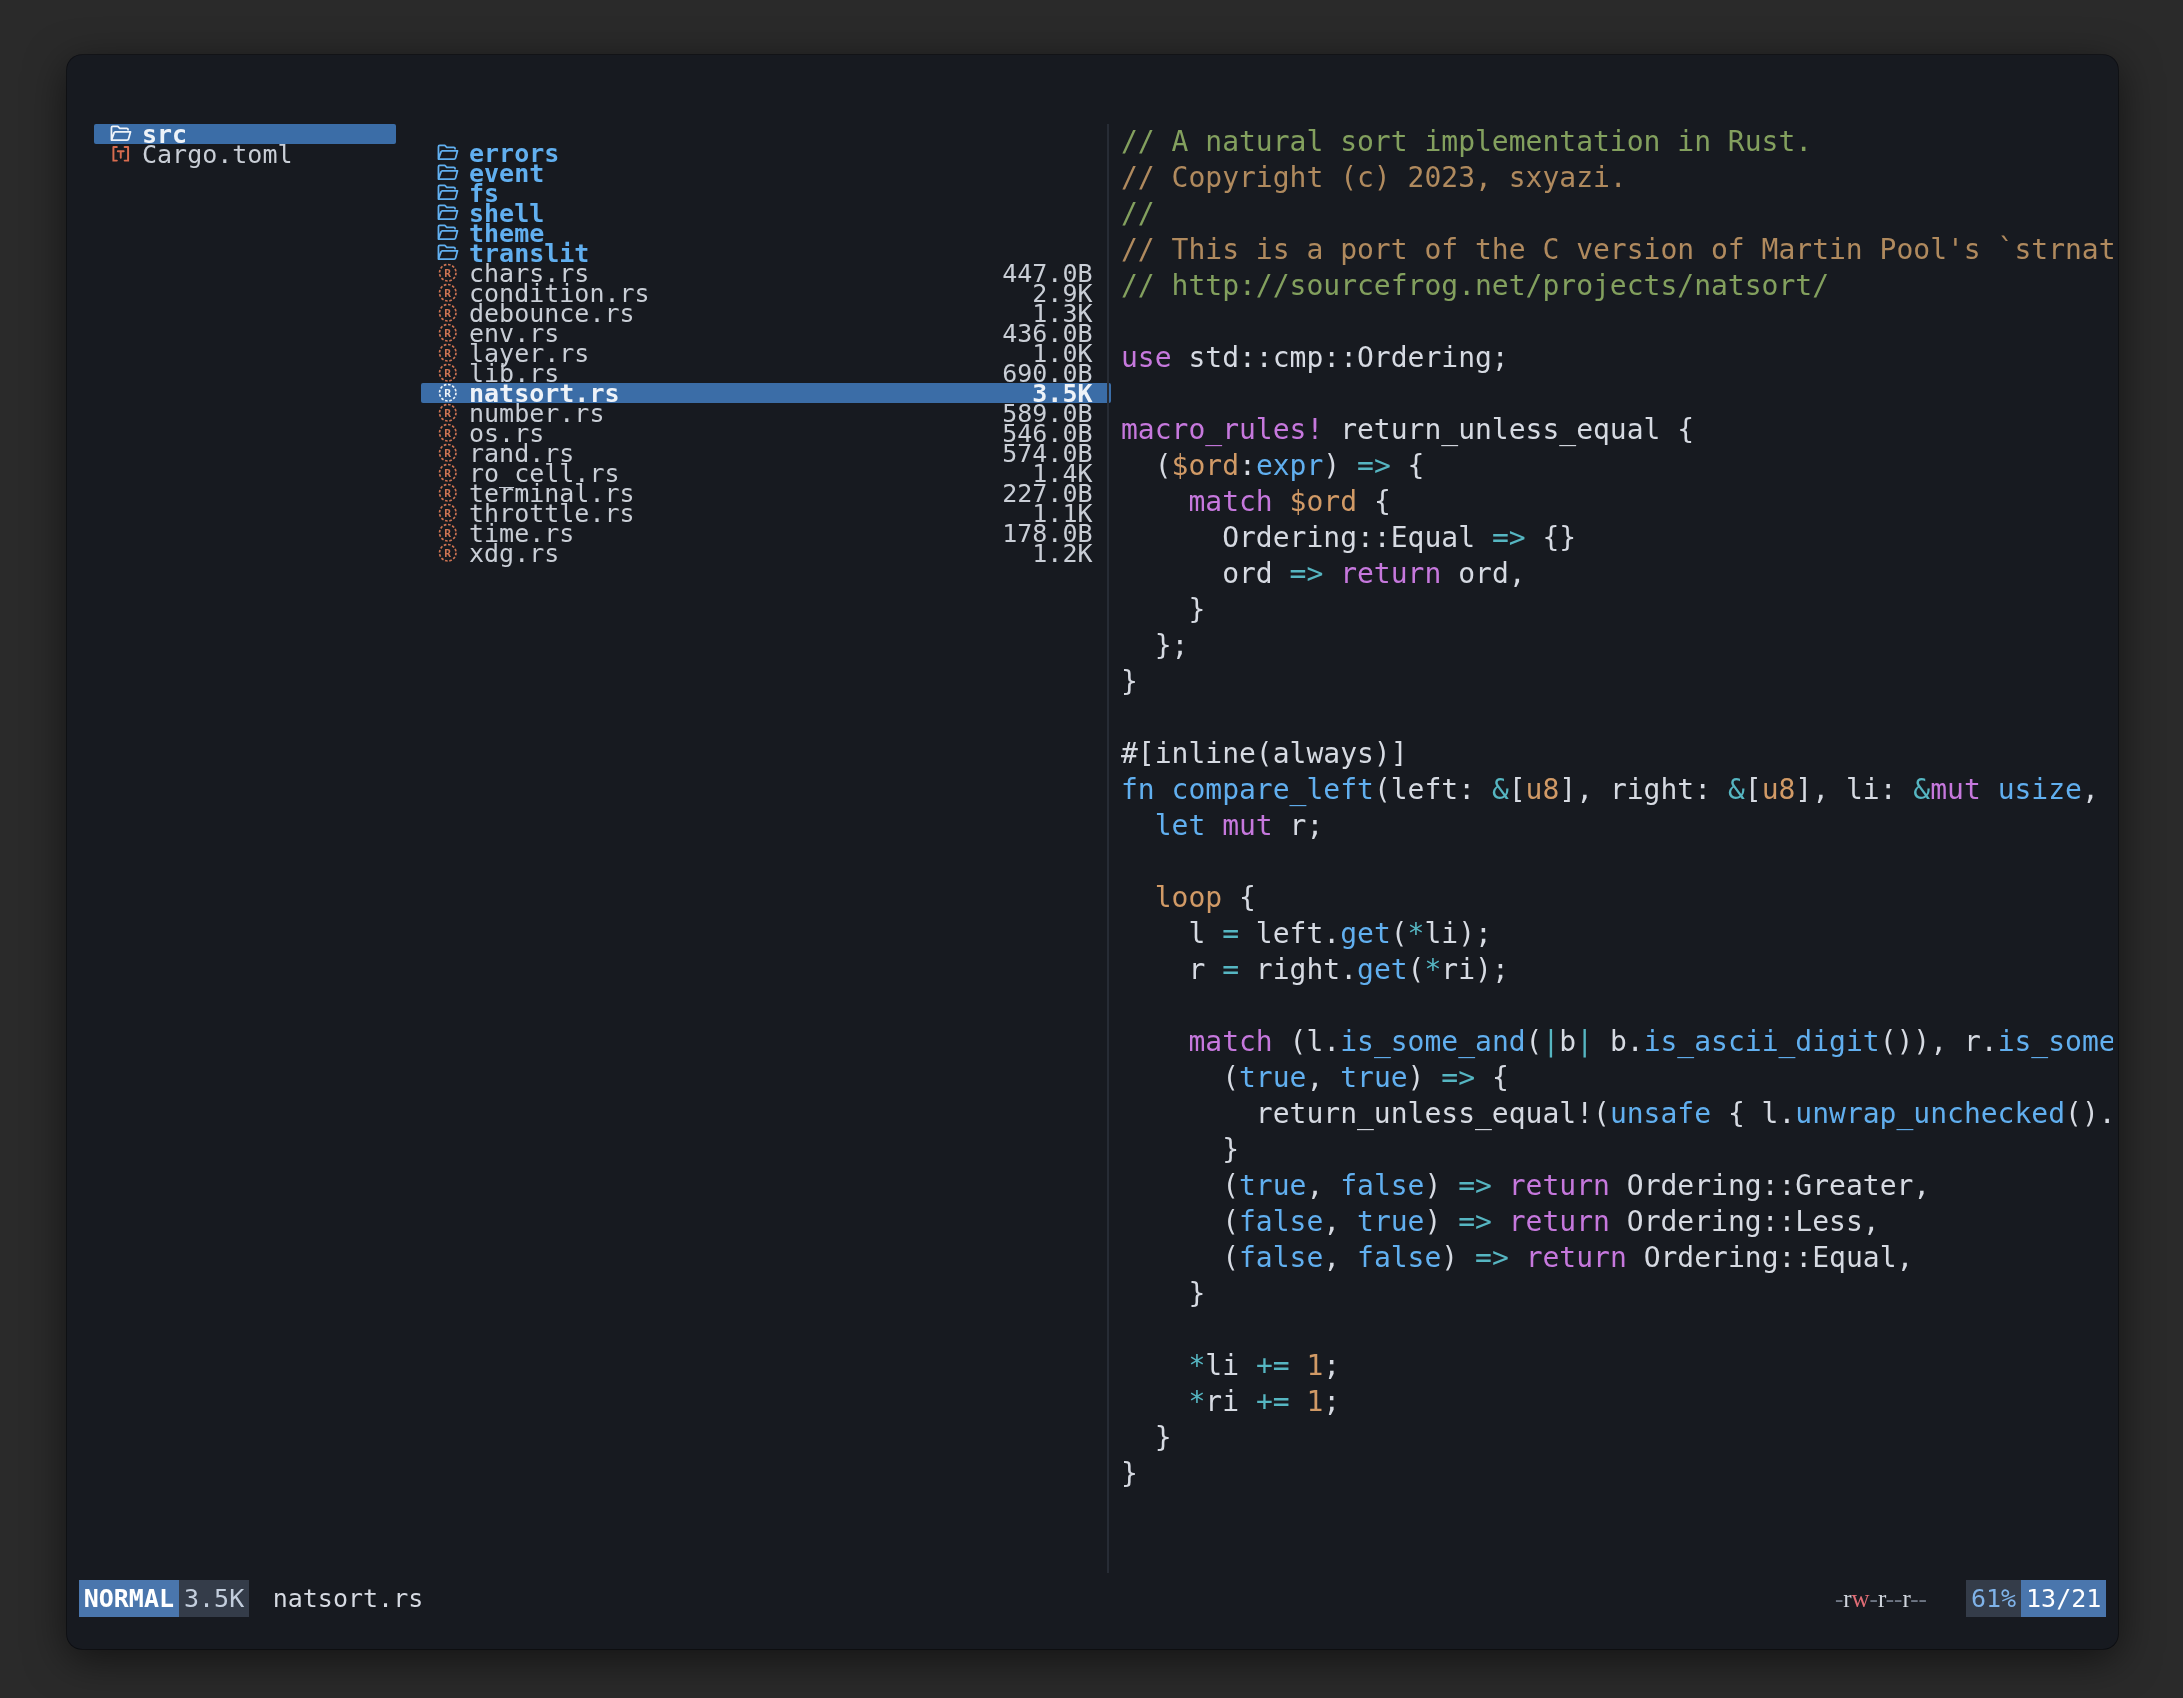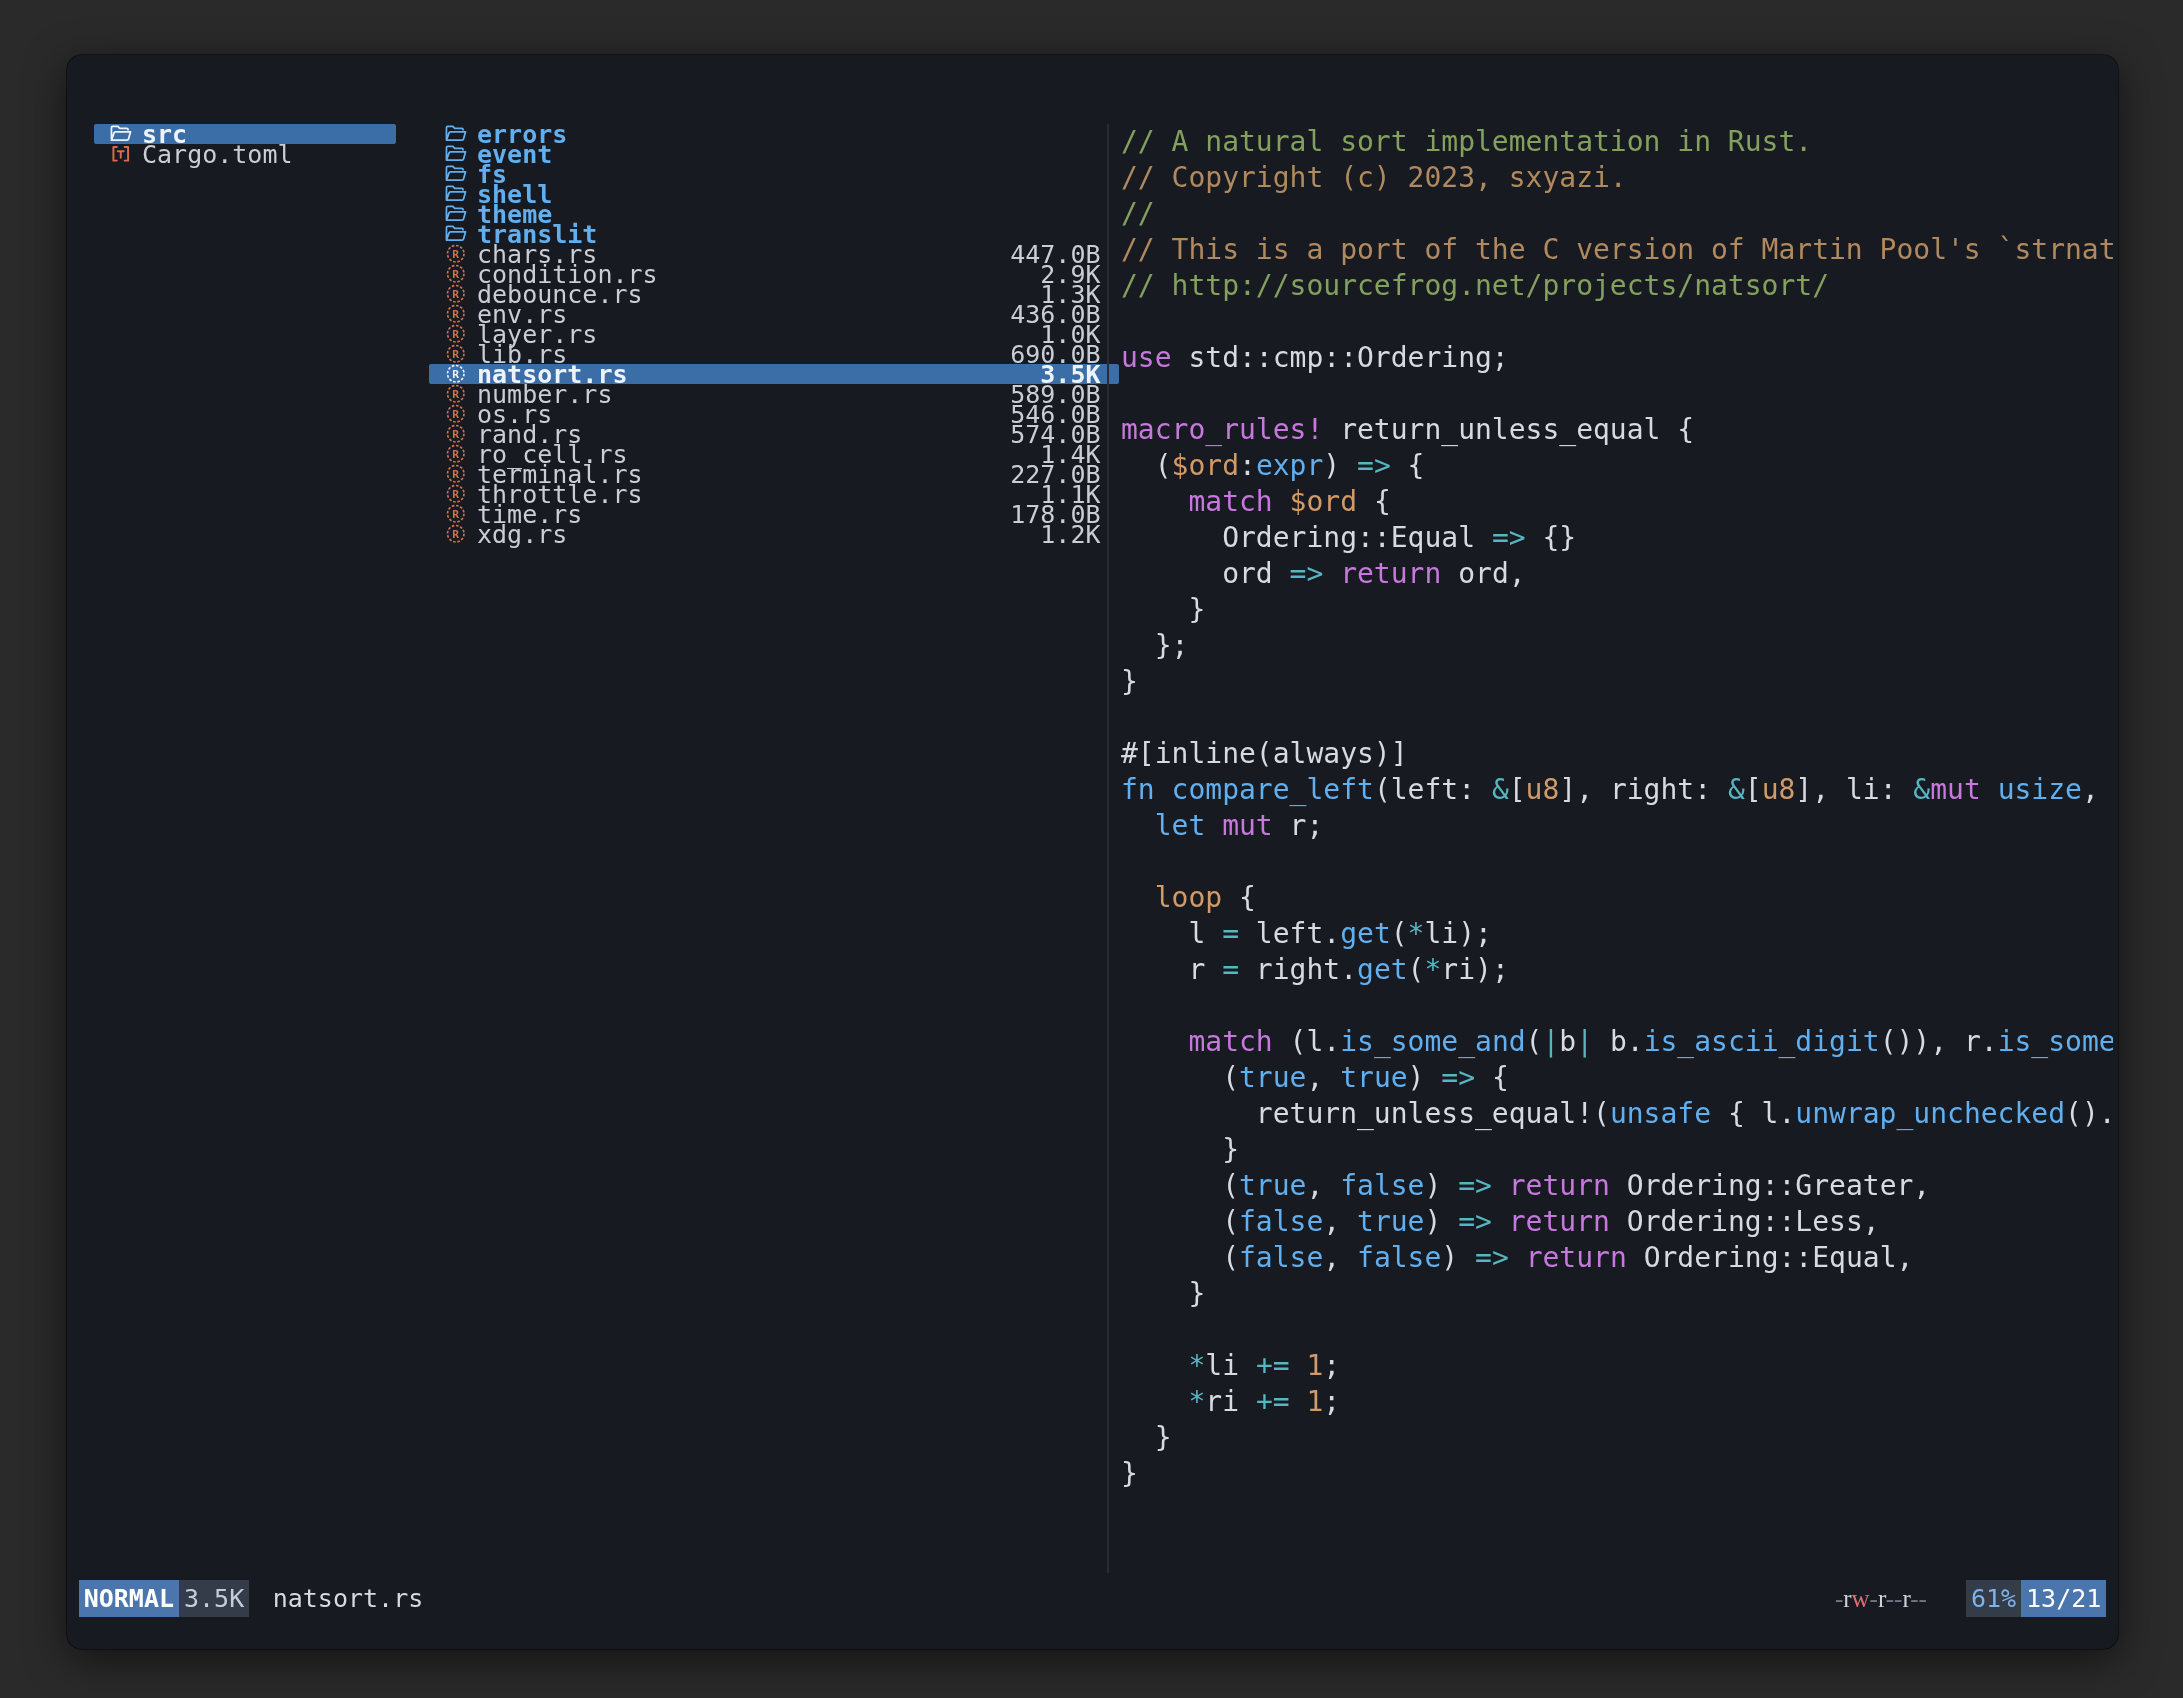--- a/index.html
+++ b/index.html
@@ -14,21 +14,21 @@
   .window {
     position: absolute; left: 67px; top: 55px;
     width: 2051px; height: 1594px;
     background: #171a20;
     border-radius: 15px;
     box-shadow: 0 10px 40px rgba(0,0,0,.55), 0 0 0 0.8px #101217;
     overflow: hidden;
   }
   .pane { position: absolute; top: 69px; font-size: 25px; color: #c9ced6; }
   .pane-left  { left: 27px;  width: 302px; }
-  .pane-mid   { left: 362px; width: 690px; }
+  .pane-mid   { left: 354px; width: 690px; margin-top: 19px; }
   .pane-right { left: 1054px; width: 992px; height: 1460px; overflow: hidden; }
   .divider {
     position: absolute; left: 1040px; top: 69px;
     width: 1.7px; height: 1449px; background: #272c35;
   }
   .row {
     height: 20px; display: flex; align-items: center;
     padding: 0 18.5px 0 13.4px; border-radius: 2px;
   }
   .row .icon {

